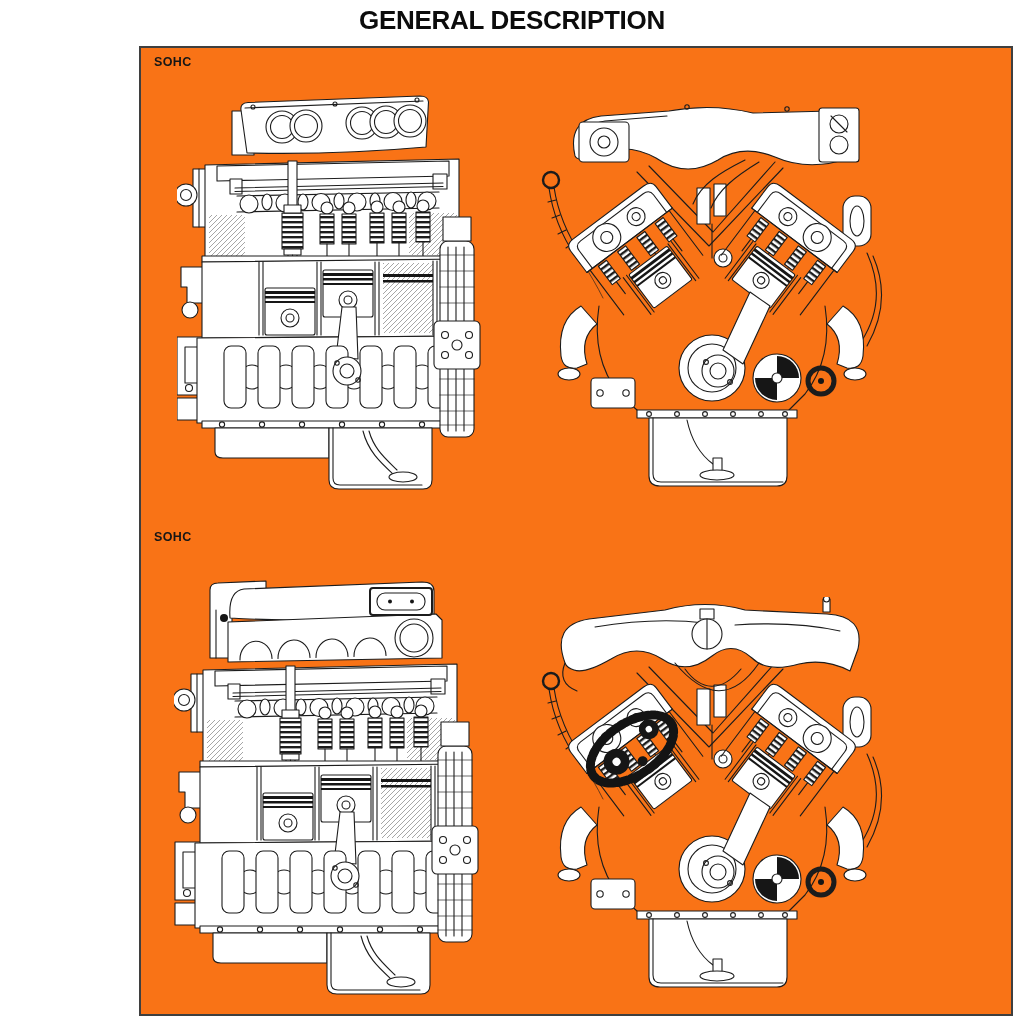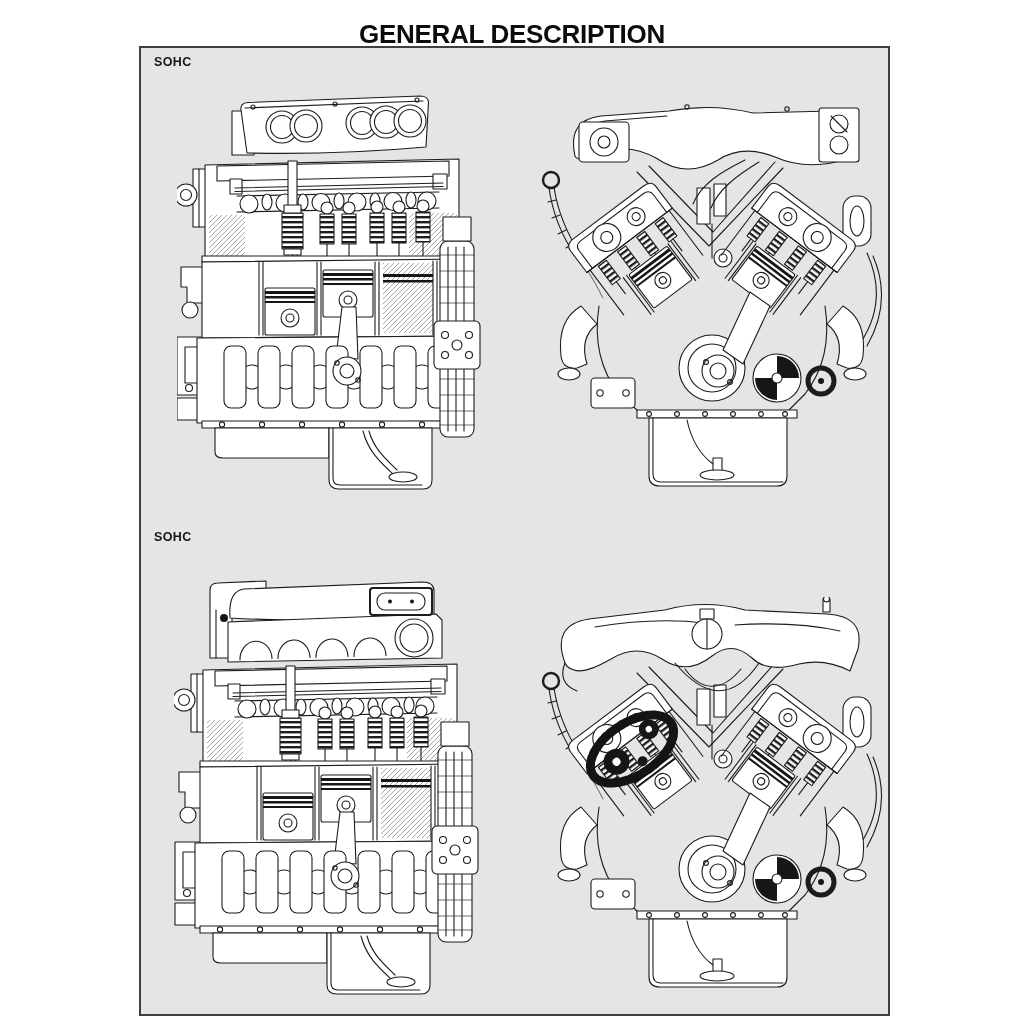--- a/index.html
+++ b/index.html
@@ -3,27 +3,27 @@
 <meta charset="utf-8">
 <style>
   html,body{margin:0;padding:0;}
   body{
     width:1024px;height:1024px;position:relative;overflow:hidden;
     background:#ffffff;
     font-family:"Liberation Sans", sans-serif;
     color:#0d0d0d;
   }
   .page-title{
-    position:absolute;top:19px;left:0;width:1024px;
+    position:absolute;top:5px;left:0;width:1024px;
     text-align:center;font-size:26px;font-weight:700;letter-spacing:-0.3px;
     color:#0c0c0c;
   }
   .frame{
-    position:absolute;left:139px;top:46px;width:751px;height:970px;
-    border:2px solid #3f3f3f;box-sizing:border-box;background:#e5e5e5;
+    position:absolute;left:139px;top:46px;width:874px;height:970px;
+    border:2px solid #3f3f3f;box-sizing:border-box;background:#f97316;
   }
   .section-label{
     position:absolute;font-size:12.5px;font-weight:700;letter-spacing:.4px;color:#161616;
   }
   .lbl-sohc{left:13px;top:7px;}
   .lbl-dohc{left:13px;top:482px;}
   .fig{position:absolute;}
   .fig svg{display:block;width:100%;height:100%;}
   .fig-sohc-inline{left:36px;top:47px;width:305px;height:395px;}
   .fig-sohc-v6{left:396px;top:52px;width:350px;height:390px;}

